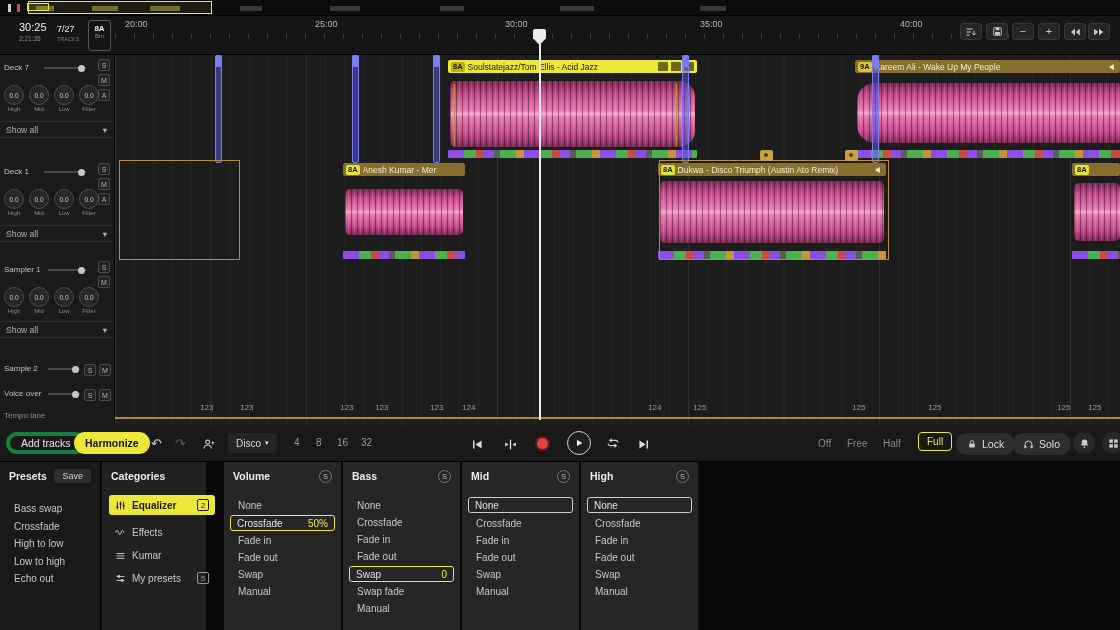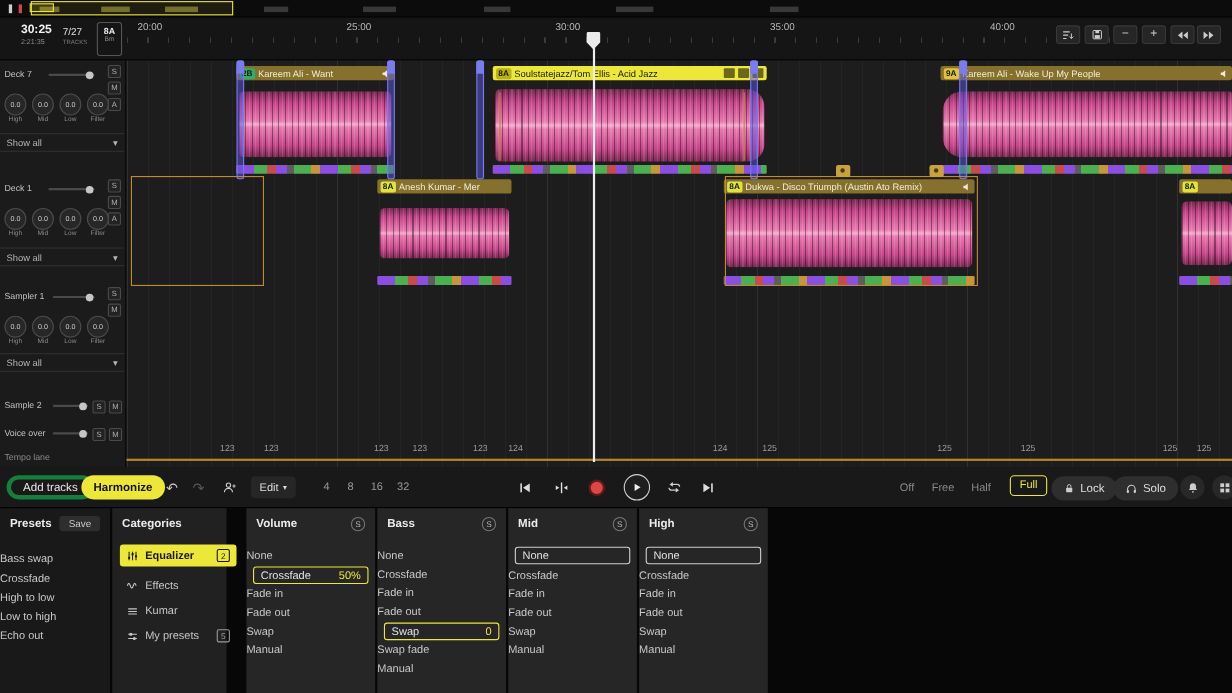--- a/index.html
+++ b/index.html
@@ -83,21 +83,21 @@
   .circbtn{position:absolute;width:22px;height:22px;border-radius:50%;background:#282828;display:flex;align-items:center;justify-content:center}
   .playbtn{position:absolute;width:24px;height:24px;border-radius:50%;border:1.5px solid #cfcfcf;background:#1e1e1e;
            display:flex;align-items:center;justify-content:center}
   .recdot{position:absolute;width:15px;height:15px;border-radius:50%;background:#de4545;border:2px solid #611a1a}
 
   
   .mixer{position:absolute;left:0;top:462px;width:1120px;height:168px;background:#070707}
   .mcol{position:absolute;top:0;height:168px}
   .mhead{position:absolute;left:0;top:0;width:100%;height:28px;display:flex;align-items:center;
          justify-content:space-between;padding:0 9px;font-size:10.5px;font-weight:bold;color:#ececec}
-  .mitem{position:absolute;left:0;width:100%;height:17px;line-height:17px;font-size:10px;color:#c8c8c8;padding-left:0}
+  .mitem{position:absolute;left:14px;width:100%;height:17px;line-height:17px;font-size:10px;color:#c8c8c8;padding-left:0}
   .optbox{position:absolute;left:6px;right:6px;height:16px;border-radius:3px;display:flex;align-items:center;
           justify-content:space-between;padding:0 6px;font-size:10px;color:#e2e2e2}
   .optbox.y{border:1px solid #ede73a}
   .optbox.w{border:1px solid #cfcfcf}
   .scircle{width:13px;height:13px;border:1px solid #777;border-radius:50%;font-size:7.5px;color:#bbb;font-weight:normal;
            display:flex;align-items:center;justify-content:center}
   .catrow{position:absolute;left:7px;width:106px;height:20px;display:flex;align-items:center;gap:6px;
           font-size:10px;color:#c8c8c8;padding:0 6px}
   .catrow.sel{background:#ede73a;color:#171700;border-radius:3px;font-weight:bold}
   .badge{margin-left:auto;width:12px;height:12px;border:1px solid currentColor;border-radius:2px;font-size:7.5px;
@@ -119,21 +119,21 @@
     <div class="ov-clip" style="left:330px;width:30px"></div>
     <div class="ov-clip" style="left:440px;width:24px"></div>
     <div class="ov-clip" style="left:560px;width:34px"></div>
     <div class="ov-clip" style="left:700px;width:26px"></div>
     <div class="ov-window"></div>
     <div class="ov-inner"></div>
   </div>
 
   <div class="hdrrow">
     <div class="infobox">
-      <div class="abs" style="left:19px;top:5px;font-size:11px;font-weight:bold;color:#f0f0f0">30:25</div>
+      <div class="abs" style="left:19px;top:5px;font-size:11px;font-weight:normal;color:#f0f0f0">30:25</div>
       <div class="abs" style="left:19px;top:19px;font-size:6.5px;color:#8a8a8a">2:21:35</div>
       <div class="abs" style="left:57px;top:8px;font-size:9px;color:#e0e0e0">7/27</div>
       <div class="abs" style="left:57px;top:20px;font-size:5.5px;color:#7c7c7c">TRACKS</div>
       <div class="keybox">
         <div style="font-size:8px;font-weight:bold;color:#f0f0f0;margin-top:3px">8A</div>
         <div style="font-size:6px;color:#8a8a8a">Bm</div>
       </div>
     </div>
 
     <span class="rlabel" style="left:125px">20:00</span>
@@ -272,31 +272,20 @@
         <i></i>
       </div>
     <div class="smbtn" style="left:84px;top:334px">S</div>
     <div class="smbtn" style="left:99px;top:334px">M</div>
 
     <div class="sec-label" style="left:4px;top:356px;color:#8a8a8a">Tempo lane</div>
   </div>
 
   <div class="timeline">
 
-    <div class="clip" style="left:100px;top:5px;width:143px;height:96px">
-      <div class="chead" style="left:0;top:0;width:143px">
-        <span class="kbadge" style="background:#2fae6a">2B</span>
-        <span class="ctitle">Kareem Ali - Want</span>
-        <svg viewBox="0 0 10 10" width="8" height="8" style="color:#f2ecd2">
-          <path d="M1 3.5 h2 L6 1 v8 L3 6.5 H1 z" fill="currentColor"></path>
-          </svg>
-      </div>
-      <div class="wf" style="left:2px;top:23px;width:139px;height:60px"></div>
-      <div class="segs" style="left:0;top:90px;width:143px"></div>
-    </div>
 
     <div class="clip" style="left:333px;top:5px;width:249px;height:96px">
       <div class="chead sel" style="left:0;top:0;width:249px">
         <span class="kbadge" style="background:#b7b113;color:#1c1c00">8A</span>
         <span class="ctitle">Soulstatejazz/Tom Ellis - Acid Jazz</span>
         <span class="ctool"></span>
         <span class="ctool"></span>
         <span class="ctool"></span>
       </div>
       <div class="wf" style="left:2px;top:21px;width:245px;height:66px;border-radius:5px 16px 16px 5px"></div>
@@ -386,21 +375,21 @@
     <div class="tglyph" style="left:151px;top:11px"><span>↶</span></div>
     <div class="tglyph" style="left:175px;top:11px;color:#5a5a5a"><span>↷</span></div>
     <div class="abs" style="left:202px;top:12px">
       <svg viewBox="0 0 16 16" width="13" height="13">
         <circle cx="7" cy="5" r="2.4" fill="none" stroke="#ccc" stroke-width="1.3"></circle>
         <path d="M2.5 13 a4.5 4.5 0 0 1 9 0" fill="none" stroke="#ccc" stroke-width="1.3"></path>
         <path d="M11.5 6 h3.5 M13.2 4.2 v3.6" stroke="#ccc" stroke-width="1.2"></path>
         </svg>
     </div>
     <div class="editpill" style="left:228px;top:8px">
-      <span>Edit</span>
+      <span>Disco</span>
       <span style="font-size:7px">▾</span>
       </div>
     <span class="gridnum" style="left:294px">4</span>
     <span class="gridnum" style="left:316px">8</span>
     <span class="gridnum" style="left:337px">16</span>
     <span class="gridnum" style="left:361px">32</span>
 
     <div class="abs" style="left:471px;top:12px">
       <svg viewBox="0 0 16 16" width="13" height="13">
         <rect x="2.5" y="3" width="1.8" height="10" fill="#ddd"></rect>

